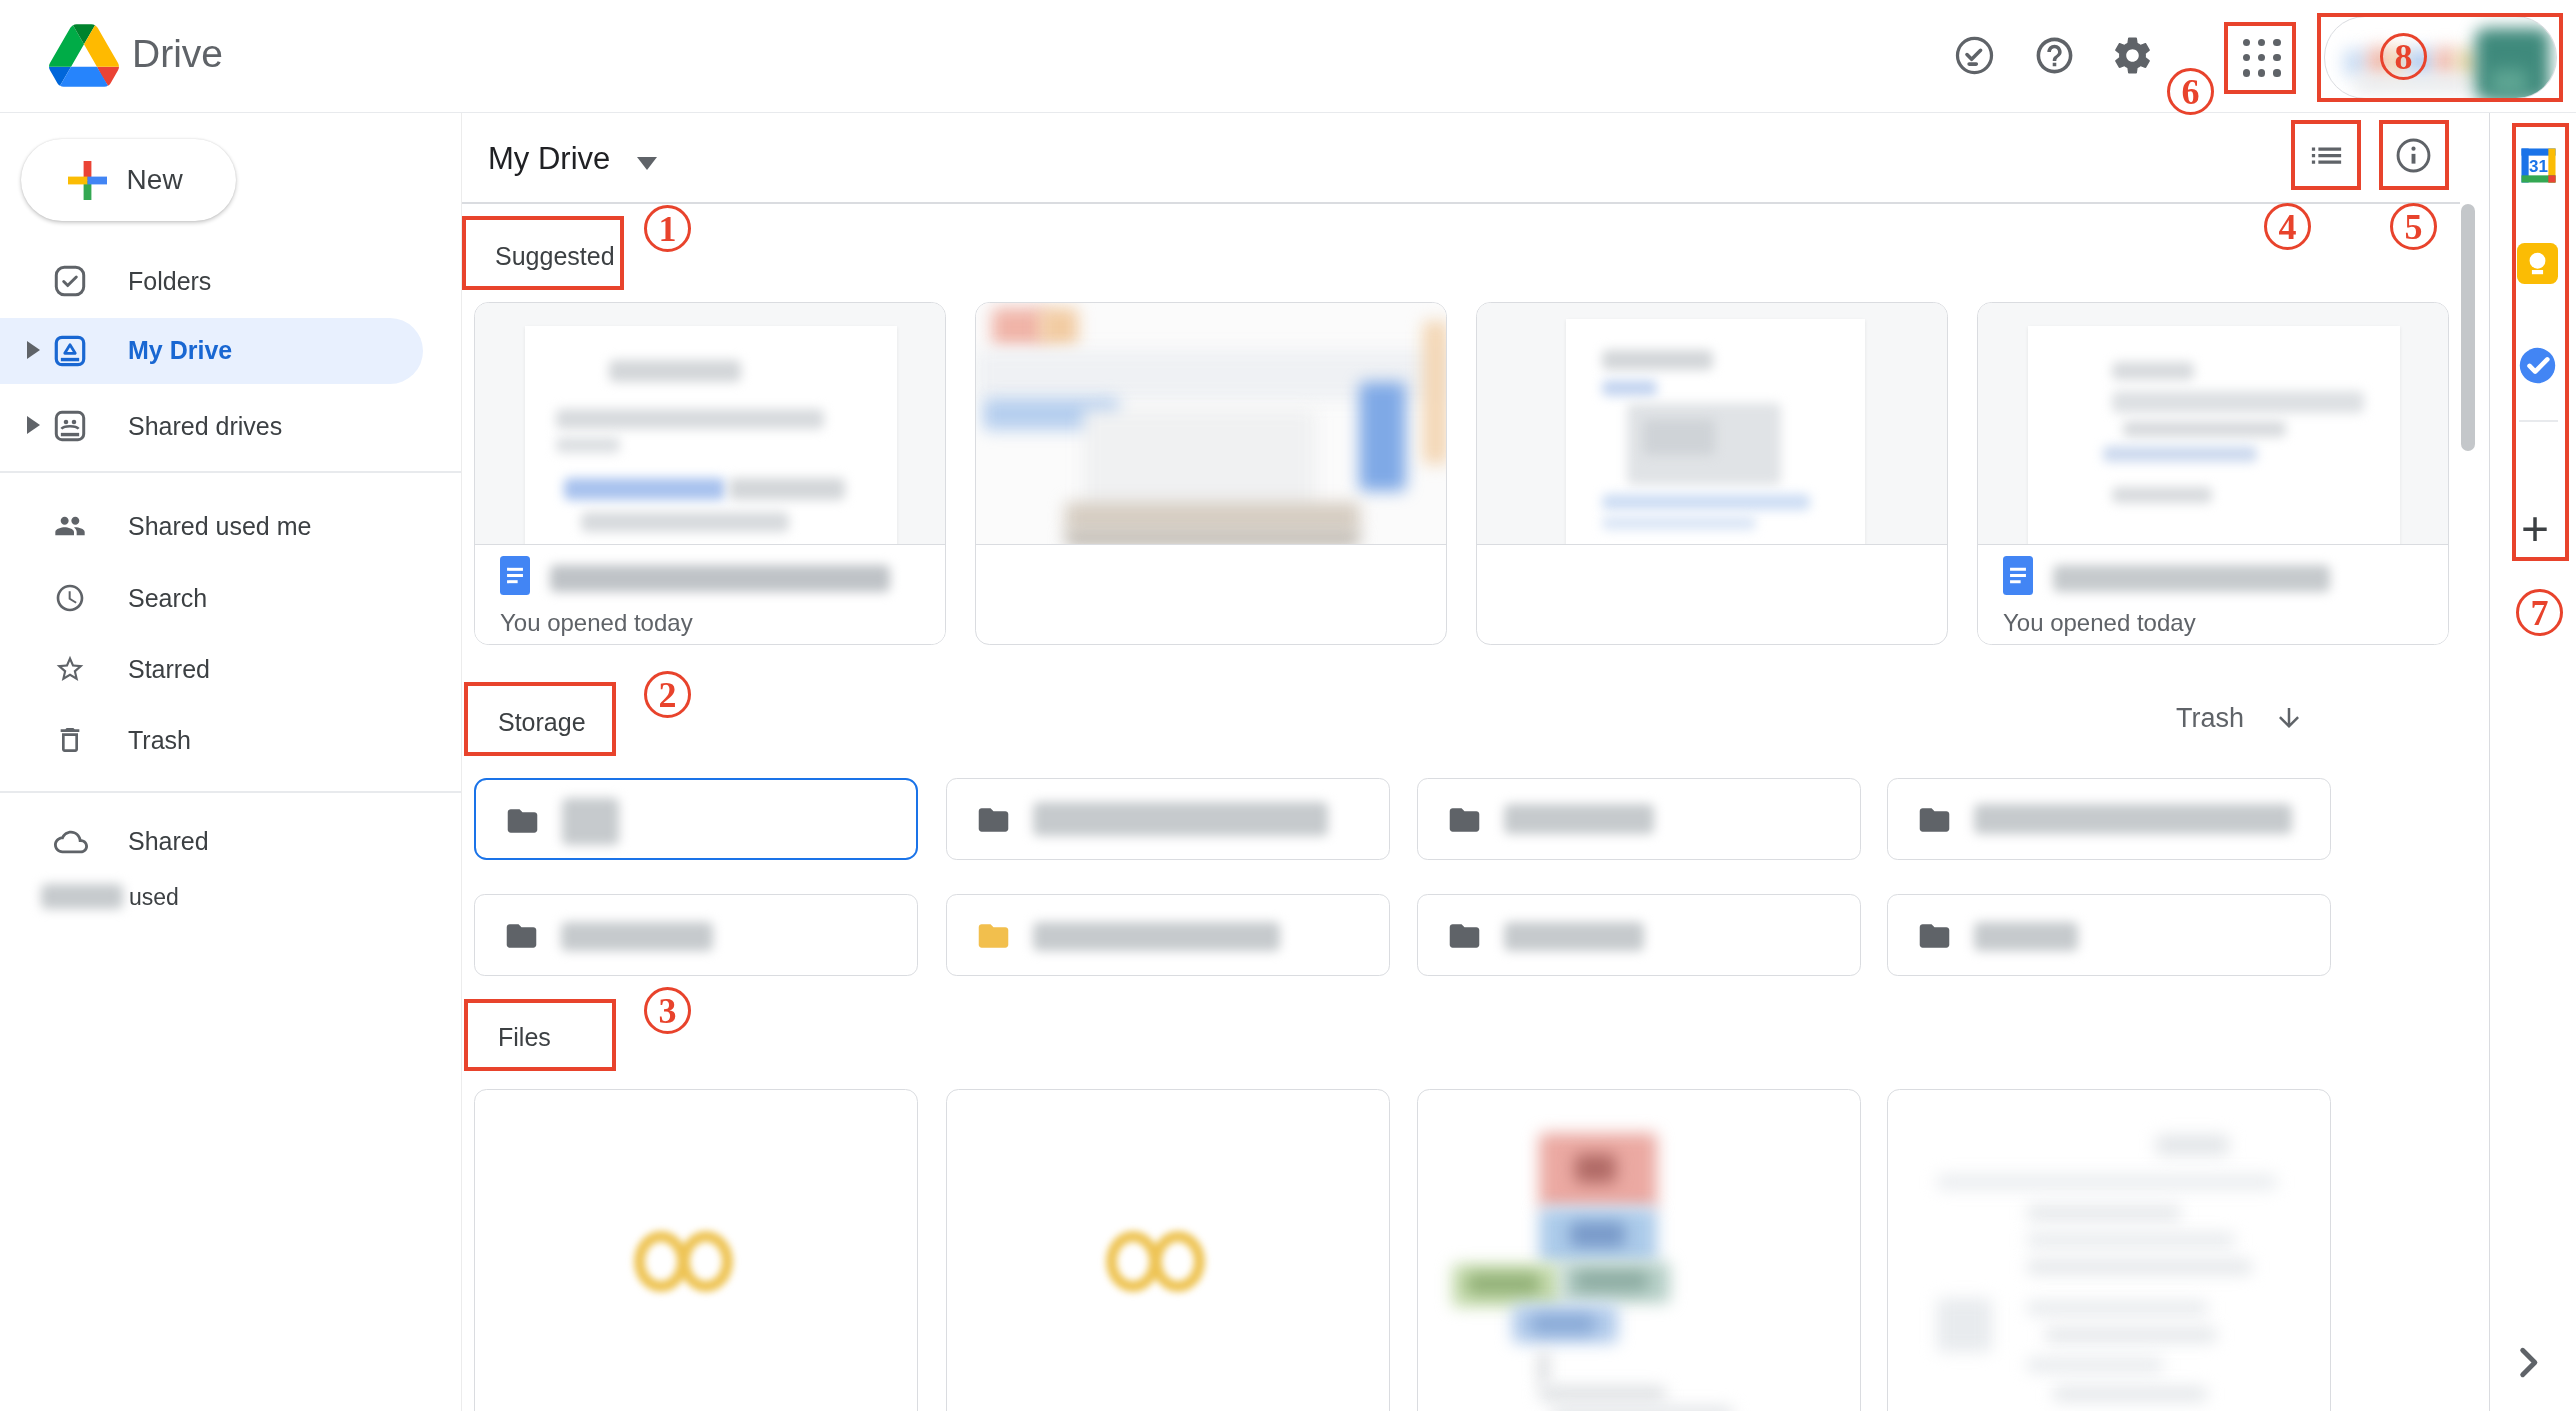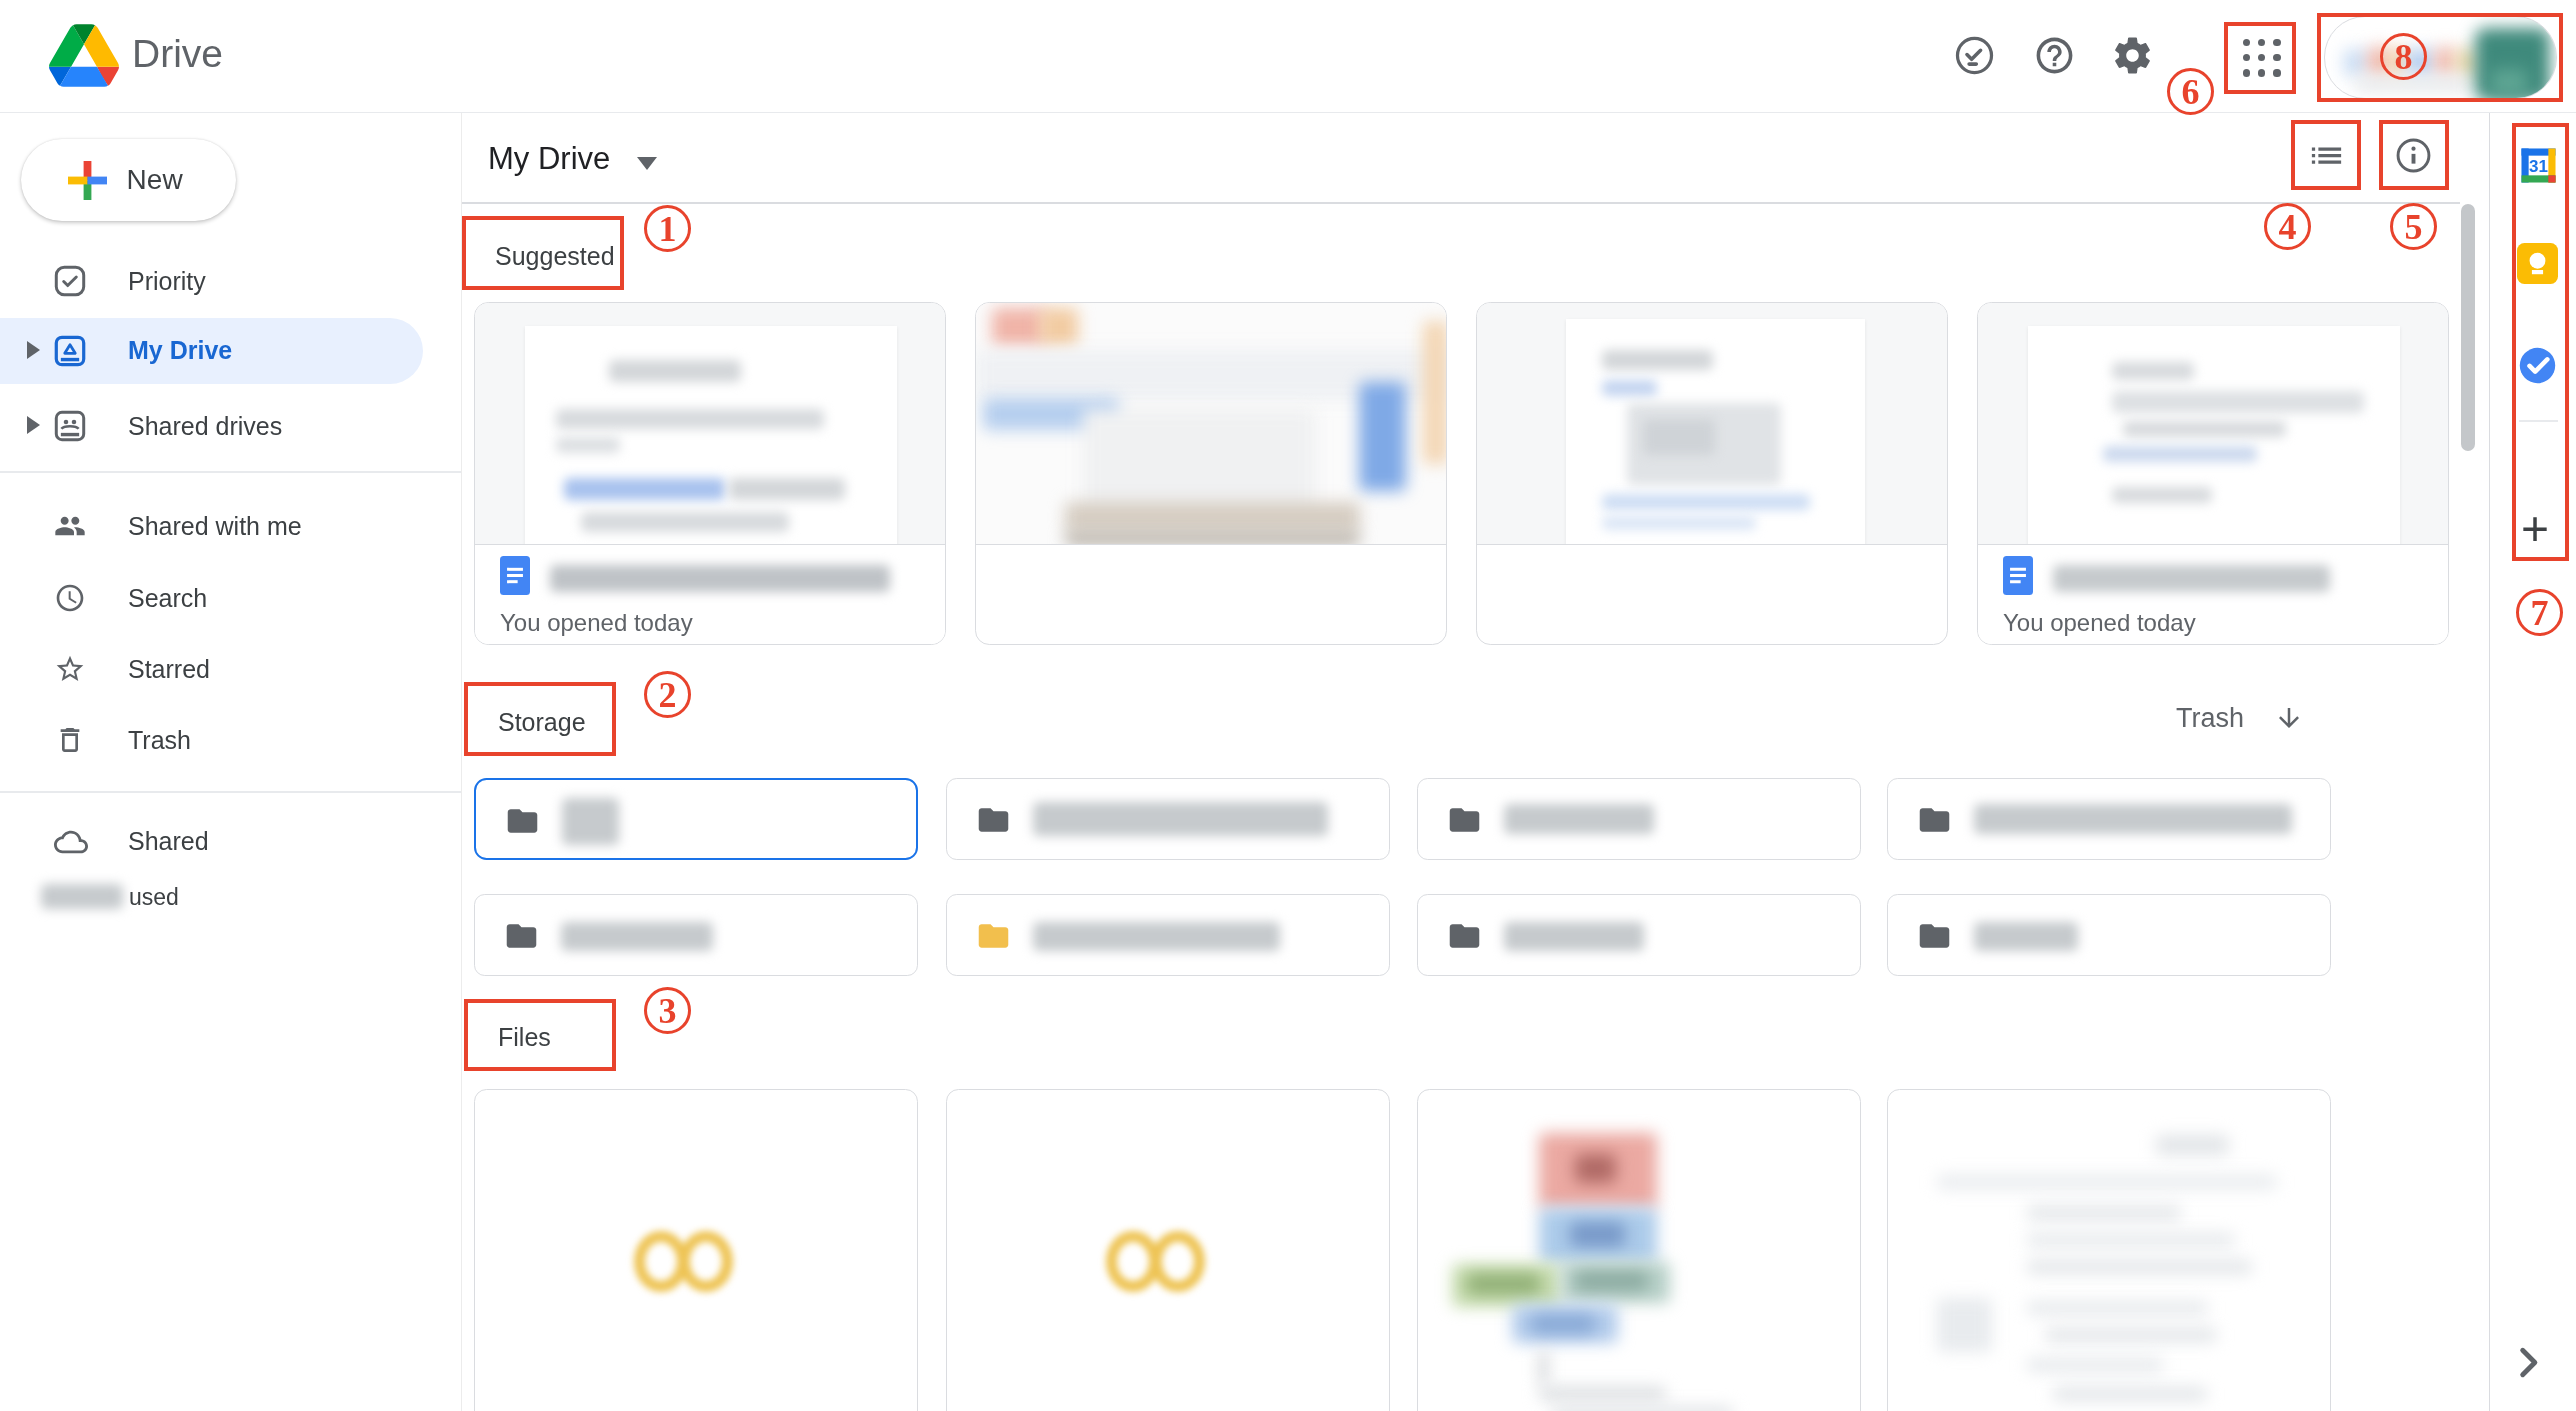--- a/index.html
+++ b/index.html
@@ -133,21 +133,21 @@
   <span class="lbl" style="margin-left:106px">New</span>
 </div>
 
 <div class="side-row" style="top:249px">
   <span class="ic">
     <svg width="32" height="32" viewBox="0 0 28 28" fill="none" stroke="#5f6368" stroke-width="2.6">
       <rect x="2" y="2" width="24" height="24" rx="7"></rect>
       <path d="M8.5 14.5l3.5 3.5 7.5-7.5" stroke-linecap="round" stroke-linejoin="round"></path>
     </svg>
   </span>
-  <span class="lb">Priority</span>
+  <span class="lb">Folders</span>
 </div>
 
 <div class="mydrive-pill">
   <span class="caret-r" style="top:23px"></span>
   <span class="abs" style="left:54px;top:17px">
     <svg width="32" height="32" viewBox="0 0 28 28" fill="none" stroke="#1967d2" stroke-width="2.8">
       <rect x="2" y="2" width="24" height="24" rx="5"></rect>
       <path d="M14 8.5l4.6 7.5H9.4z" stroke-width="2.4" stroke-linejoin="round"></path>
       <line x1="6" y1="21.5" x2="22" y2="21.5" stroke-width="3"></line>
     </svg>
@@ -170,21 +170,21 @@
 </div>
 
 <div class="divider-h" style="left:0;top:471px;width:461px"></div>
 
 <div class="side-row" style="top:494px">
   <span class="ic">
     <svg width="32" height="32" viewBox="0 0 24 24">
         <path fill="#5f6368" d="M16 11c1.66 0 2.99-1.34 2.99-3S17.66 5 16 5c-1.66 0-3 1.34-3 3s1.34 3 3 3zm-8 0c1.66 0 2.99-1.34 2.99-3S9.66 5 8 5C6.34 5 5 6.34 5 8s1.34 3 3 3zm0 2c-2.33 0-7 1.17-7 3.5V19h14v-2.5c0-2.33-4.67-3.5-7-3.5zm8 0c-.29 0-.62.02-.97.05 1.16.84 1.97 1.97 1.97 3.45V19h6v-2.5c0-2.33-4.67-3.5-7-3.5z"></path>
       </svg>
   </span>
-  <span class="lb">Shared with me</span>
+  <span class="lb">Shared used me</span>
 </div>
 
 <div class="side-row" style="top:566px">
   <span class="ic">
     <svg width="32" height="32" viewBox="0 0 24 24">
         <path fill="#5f6368" d="M11.99 2C6.47 2 2 6.48 2 12s4.47 10 9.99 10C17.52 22 22 17.52 22 12S17.52 2 11.99 2zM12 20c-4.42 0-8-3.58-8-8s3.58-8 8-8 8 3.58 8 8-3.58 8-8 8zm.5-13H11v6l5.25 3.15.75-1.23-4.5-2.67z"></path>
       </svg>
   </span>
   <span class="lb">Search</span>
 </div>

